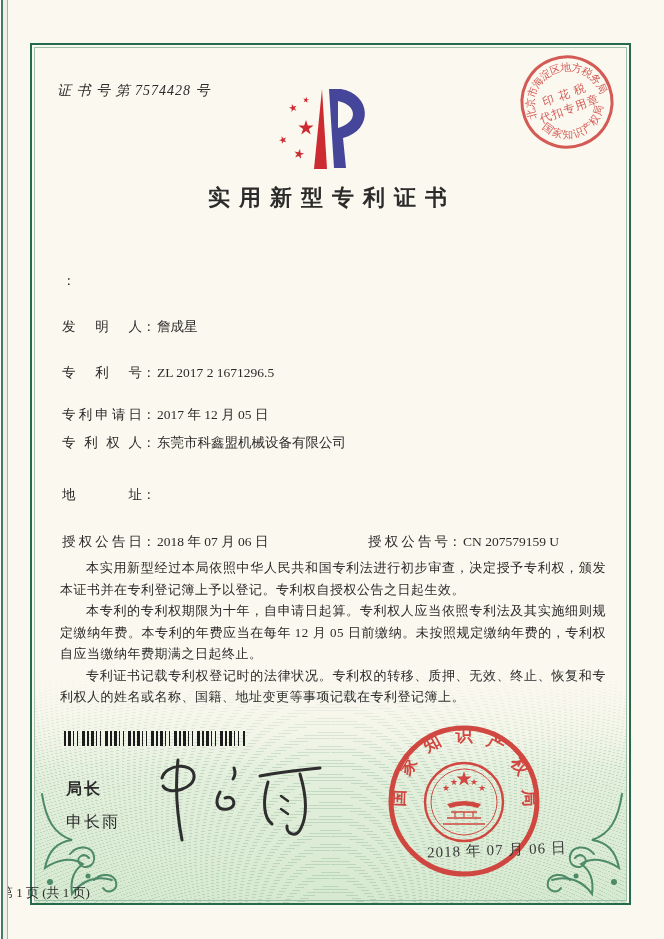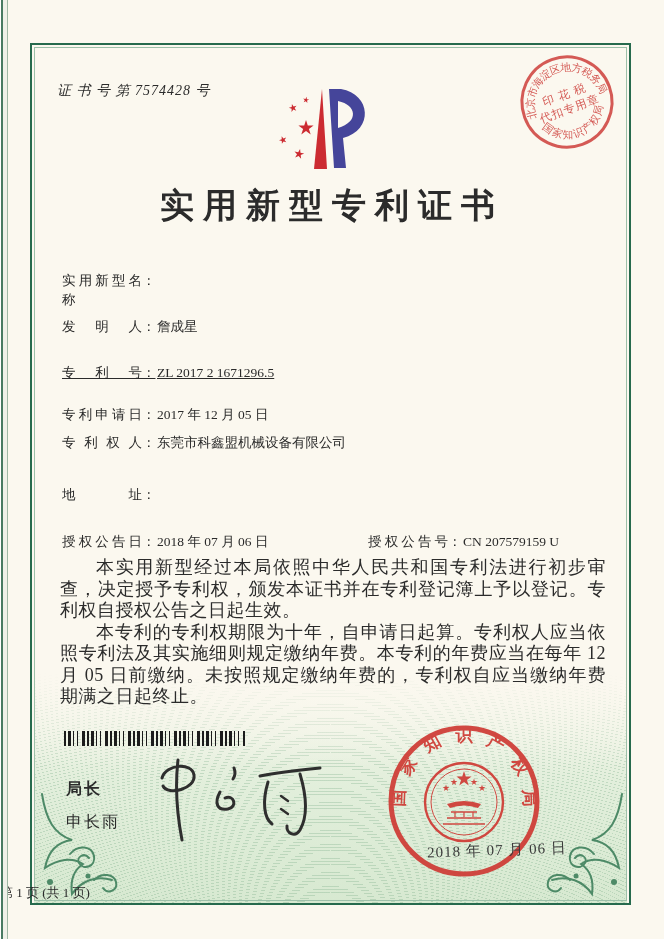--- a/index.html
+++ b/index.html
@@ -42,34 +42,34 @@
     background:linear-gradient(to bottom,#fbf8ef 0,rgba(251,248,239,0) 95px);
   }
 
   .cert-no { left:57px; top:82px; font-size:14px; letter-spacing:1px; z-index:2;font-style:italic; }
 
   .logo { left:272px; top:80px; z-index:2; }
   .tax-stamp { left:503px; top:42px; z-index:3; opacity:.88; }
 
   .title {
     left:0; top:183px; width:100%; text-align:center;
-    font-size:34px; font-weight:bold; letter-spacing:9px; z-index:2;
+    font-size:22px; font-weight:bold; letter-spacing:9px; z-index:2;
   }
 
   .frow { left:62px; display:flex; font-size:13.5px; z-index:2; line-height:19px; }
   .flabel { display:inline-block; width:80px; text-align:justify; text-align-last:justify; }
   .fcolon { width:15px; }
   .fval { max-width:440px; }
-  .r1 { top:271px; } .r2 { top:317px; } .r3 { top:363px;text-decoration:underline; }
+  .r1 { top:271px; } .r2 { top:317px; } .r3 { top:363px; }
   .r4 { top:405px; } .r5 { top:433px; } .r6 { top:485px; }
   .r7 { top:532px; } .r7b { left:368px; top:532px; }
 
   .paras { left:60px; top:557px; width:546px; z-index:2; }
   .paras p {
-    font-size:18px; line-height:21.5px; text-indent:2em;
+    font-size:13px; line-height:21.5px; text-indent:2em;
     text-align:justify; letter-spacing:.5px;
   }
 
   .barcode { left:64px; top:731px; width:181px; height:15px; z-index:2;
     background:repeating-linear-gradient(90deg,
       #1c1c1c 0 2px, transparent 2px 4px, #1c1c1c 4px 7px, transparent 7px 9px,
       #1c1c1c 9px 10px, transparent 10px 13px, #1c1c1c 13px 14px, transparent 14px 18px,
       #1c1c1c 18px 21px, transparent 21px 23px);
   }
 
@@ -127,21 +127,20 @@
       </text>
       <text x="64" y="56" text-anchor="middle" font-size="11.5" letter-spacing="1">印 花 税</text>
       <text x="64" y="71" text-anchor="middle" font-size="11.5" letter-spacing="1">代扣专用章</text>
     </g>
   </svg>
 </div>
 
 <div class="abs title">实用新型专利证书</div>
 
 <div class="abs frow r1">
-  <span class="flabel">实用新型名称</span>
     <span class="fcolon">：</span>
 </div>
 <div class="abs frow r2">
   <span class="flabel">发明人</span>
     <span class="fcolon">：</span>
     <span class="fval">詹成星</span>
 </div>
 <div class="abs frow r3">
   <span class="flabel">专利号</span>
     <span class="fcolon">：</span>
@@ -168,20 +167,21 @@
 </div>
 <div class="abs frow r7b">
   <span class="flabel">授权公告号</span>
     <span class="fcolon">：</span>
     <span class="fval">CN 207579159 U</span>
 </div>
 
 <div class="abs paras">
   <p>本实用新型经过本局依照中华人民共和国专利法进行初步审查，决定授予专利权，颁发本证书并在专利登记簿上予以登记。专利权自授权公告之日起生效。</p>
   <p>本专利的专利权期限为十年，自申请日起算。专利权人应当依照专利法及其实施细则规定缴纳年费。本专利的年费应当在每年 12 月 05 日前缴纳。未按照规定缴纳年费的，专利权自应当缴纳年费期满之日起终止。</p>
+  <p>专利证书记载专利权登记时的法律状况。专利权的转移、质押、无效、终止、恢复和专利权人的姓名或名称、国籍、地址变更等事项记载在专利登记簿上。</p>
 </div>
 
 <div class="abs barcode"></div>
 
 <div class="abs sig-title">局长</div>
 <div class="abs sig-name">申长雨</div>
 
 <div class="abs signature">
   <svg width="190" height="100" viewBox="0 0 190 100" fill="none" stroke="#2e2e2e" stroke-width="3" stroke-linecap="round">
     <path d="M30,12 C27,38 29,66 34,92"></path>

